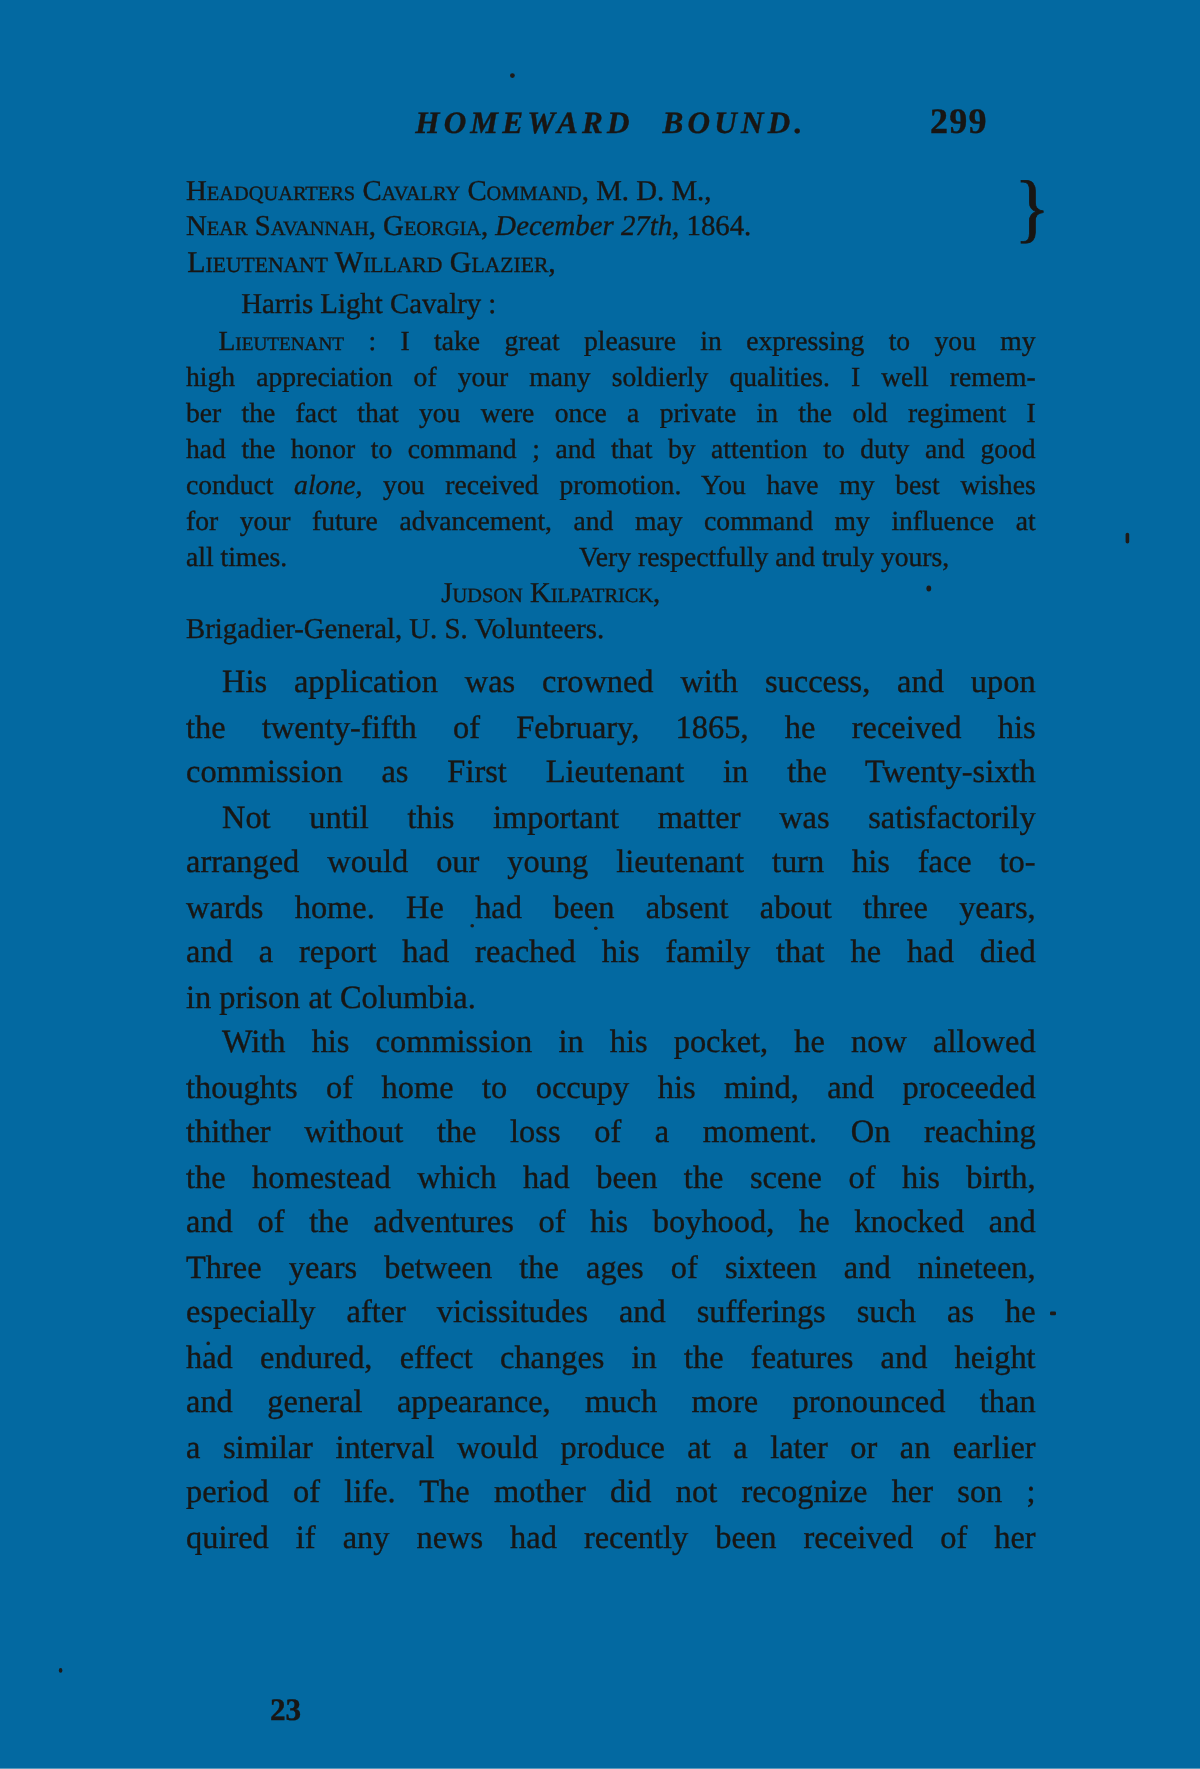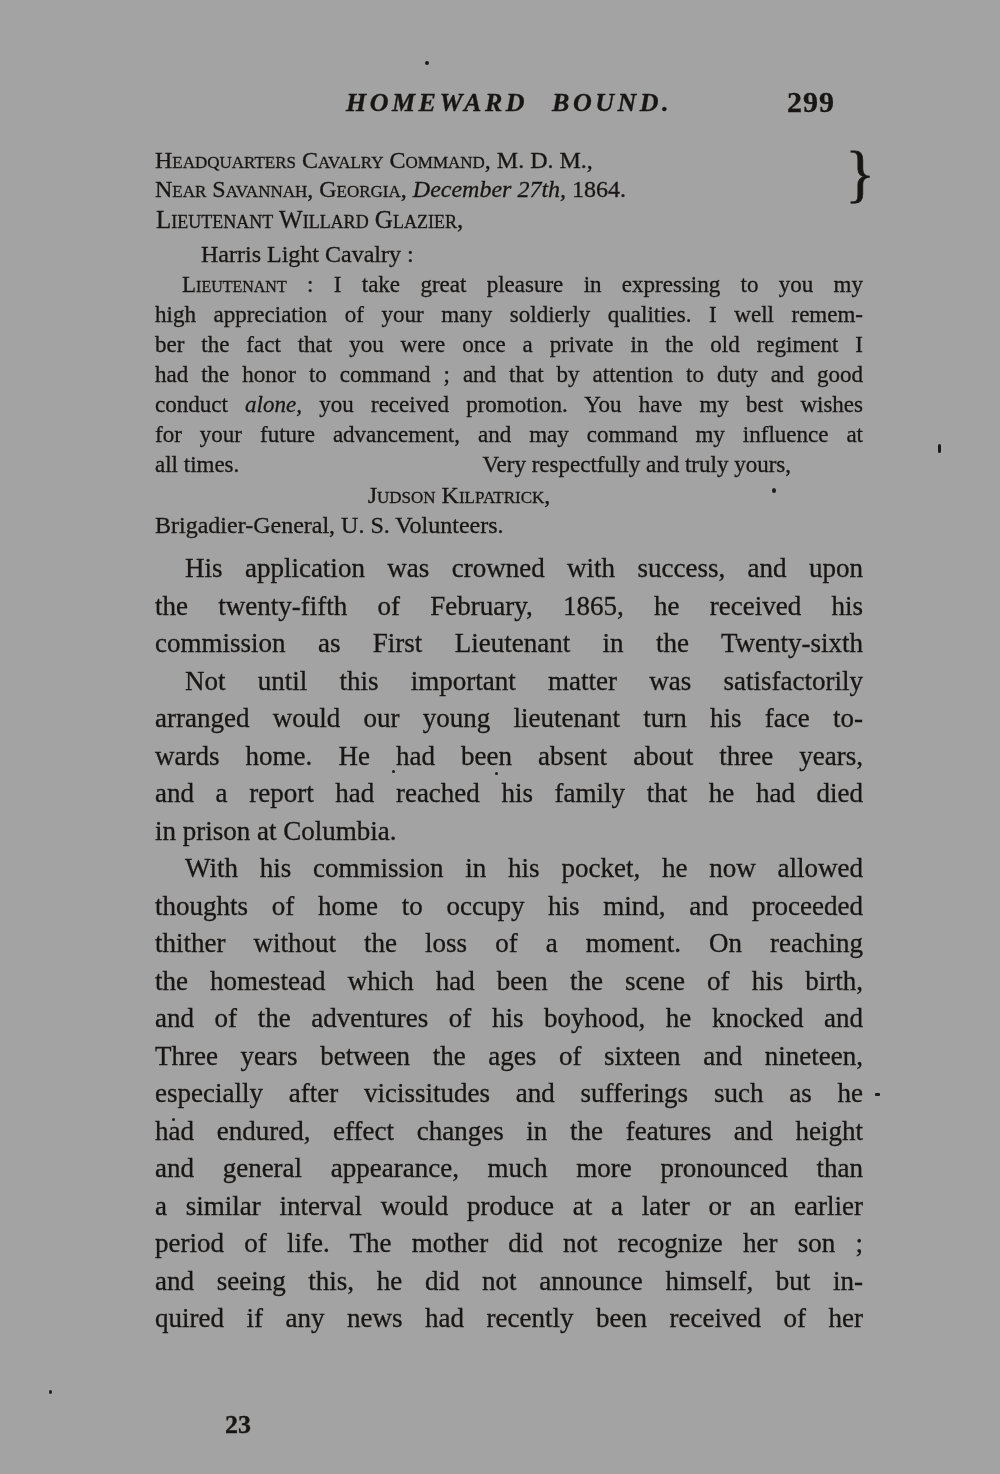--- a/index.html
+++ b/index.html
@@ -1,34 +1,34 @@
 <!DOCTYPE html>
 <html><head>
 <meta charset="utf-8">
 <style>
   html,body { margin:0; padding:0; background:#e8e8e8; }
   .page {
     position:relative;
     width:1000px; height:1474px;
-    background:#a3a3a3;
+    background:#0369a1;
     color:#181614;
     font-family:"Liberation Serif","DejaVu Serif",serif;
     -webkit-text-stroke:0.3px #181614;
     overflow:hidden;
   }
   .sc { font-variant:small-caps; }
   .it { font-style:italic; }
 
   
   .running-head { position:absolute; left:155px; width:708px; top:88px; }
   .rh-title {
     text-align:center; font-style:italic; font-weight:bold;
     font-size:26px; letter-spacing:3.5px; word-spacing:14px;
   }
-  .rh-num { position:absolute; right:28px; top:-3px; font-size:30px; font-weight:bold; letter-spacing:1px; }
+  .rh-num { position:absolute; right:40px; top:-3px; font-size:30px; font-weight:bold; letter-spacing:1px; }
 
   
   .letterhead { position:absolute; left:155px; width:708px; top:146px; font-size:24px; line-height:29px; }
   .lh-line { text-align:left; padding-right:16px; white-space:nowrap; }
   .lh-brace {
     position:absolute; right:-12px; top:-6px;
     font-size:62px; line-height:68px; font-weight:400;
     transform:scaleY(1.02); -webkit-text-stroke:0.6px #181614;
   }
 
@@ -107,21 +107,20 @@
       <div class="bline jl">thoughts of home to occupy his mind, and proceeded</div>
       <div class="bline jl">thither without the loss of a moment. On reaching</div>
       <div class="bline jl">the homestead which had been the scene of his birth,</div>
       <div class="bline jl">and of the adventures of his boyhood, he knocked and</div>
       <div class="bline jl">Three years between the ages of sixteen and nineteen,</div>
       <div class="bline jl">especially after vicissitudes and sufferings such as he</div>
       <div class="bline jl">had endured, effect changes in the features and height</div>
       <div class="bline jl">and general appearance, much more pronounced than</div>
       <div class="bline jl">a similar interval would produce at a later or an earlier</div>
       <div class="bline jl">period of life. The mother did not recognize her son ;</div>
-      <div class="bline jl">and seeing this, he did not announce himself, but in-</div>
       <div class="bline jl">quired if any news had recently been received of her</div>
     </div>
   </div>
 
   <div class="page-footer">23</div>
 
   <div class="speck" style="left:425px; top:61px; width:4px; height:4px;"></div>
   <div class="speck" style="left:938px; top:444px; width:3px; height:9px; border-radius:2px;"></div>
   <div class="speck" style="left:772px; top:488px; width:4px; height:5px;"></div>
   <div class="speck" style="left:392px; top:770px; width:3px; height:3px;"></div>

